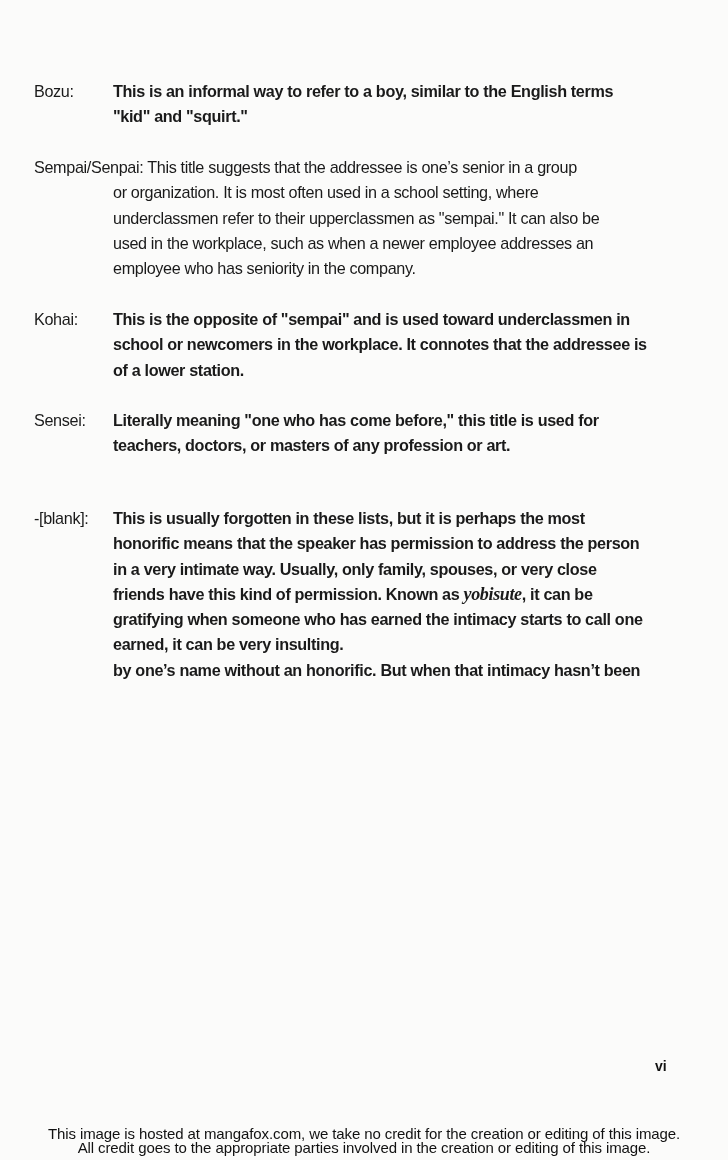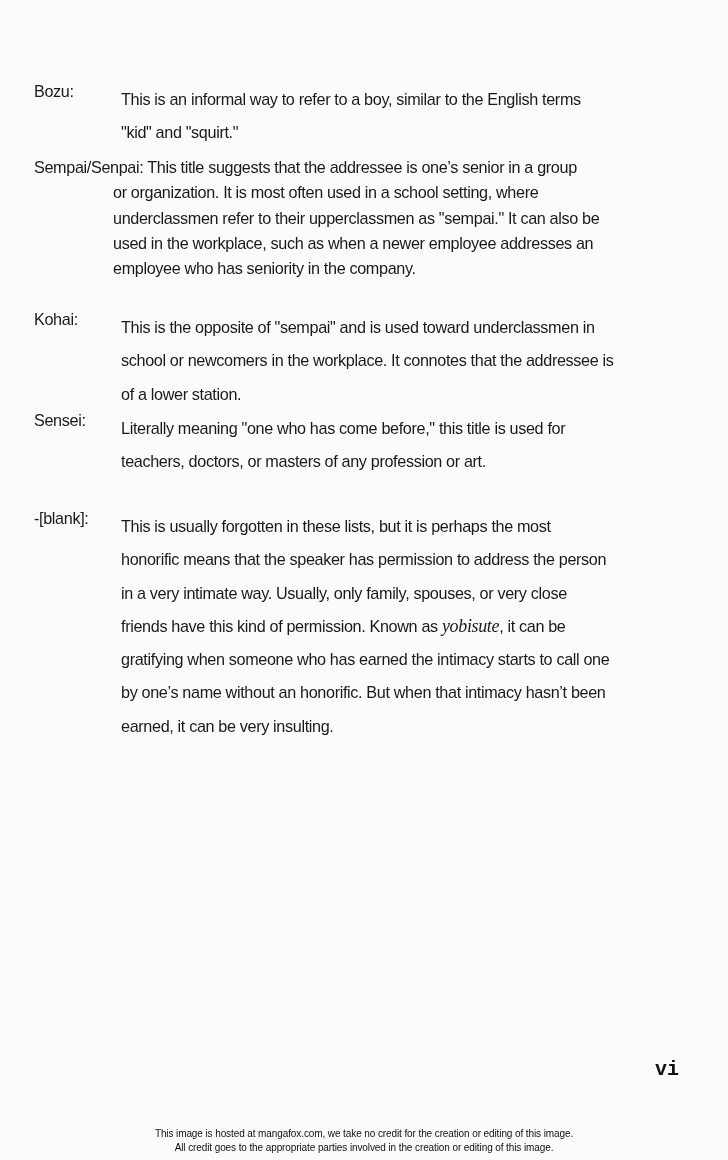--- a/index.html
+++ b/index.html
@@ -6,27 +6,27 @@
   body {
     width: 728px; height: 1160px; position: relative; overflow: hidden;
     background: #fbfbfa;
     font-family: "Liberation Sans", sans-serif;
     color: #1a1a1a;
   }
   .page { position: absolute; left: 0; top: 0; width: 728px; height: 1160px; }
   .entry { position: absolute; left: 34px; width: 640px; font-size: 16.2px; line-height: 25.3px; letter-spacing: -0.35px; }
   .term { position: absolute; left: 0; top: 0; white-space: nowrap; }
   .def { margin-left: 79px; }
-  .def p { margin: 8px; white-space: nowrap; }
+  .def p { margin: 0; white-space: nowrap; font-weight: bold; }
   .entry.sempai .firstline { margin-left: 0; white-space: nowrap; }
   .entry.sempai .rest { margin-left: 79px; }
   .entry.sempai .rest p { margin: 0; white-space: nowrap; }
   em.yobisute { font-family: "Liberation Serif", serif; font-style: italic; font-size: 18px; }
-  .page-number { position: absolute; left: 655px; top: 1058px; font-family: Liberation Mono, monospace; font-weight: bold; font-size: 20px; color: #111; }
-  .footer { position: absolute; left: 0; top: 1127px; width: 728px; text-align: center; font-size: 10px; line-height: 14px; color: #111; letter-spacing: -0.1px; }
+  .page-number { position: absolute; left: 655px; top: 1058px; font-family: Liberation Sans, sans-serif; font-weight: bold; font-size: 14px; color: #111; }
+  .footer { position: absolute; left: 0; top: 1127px; width: 728px; text-align: center; font-size: 15px; line-height: 14px; color: #111; letter-spacing: -0.1px; }
   .footer p { margin: 0; }
 </style>
 </head>
 <body>
 
 <div class="page">
 
   <div class="entry" style="top:79px;">
     <span class="term">Bozu:</span>
     <div class="def">
@@ -66,22 +66,22 @@
   </div>
 
   <div class="entry" style="top:506px;">
     <span class="term">-[blank]:</span>
     <div class="def">
       <p>This is usually forgotten in these lists, but it is perhaps the most</p>
       <p>honorific means that the speaker has permission to address the person</p>
       <p>in a very intimate way. Usually, only family, spouses, or very close</p>
       <p><span>friends have this kind of permission. Known as </span><em class="yobisute">yobisute</em><span>, it can be</span></p>
       <p>gratifying when someone who has earned the intimacy starts to call one</p>
+      <p>earned, it can be very insulting.</p>
       <p>by one’s name without an honorific. But when that intimacy hasn’t been</p>
-      <p>earned, it can be very insulting.</p>
     </div>
   </div>
 
   <div class="page-number">vi</div>
 
   <div class="footer">
     <p>This image is hosted at mangafox.com, we take no credit for the creation or editing of this image.</p>
     <p>All credit goes to the appropriate parties involved in the creation or editing of this image.</p>
   </div>
 </div>

